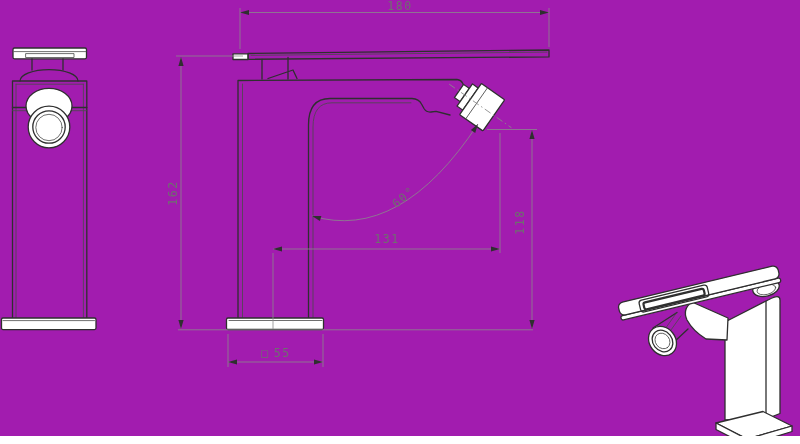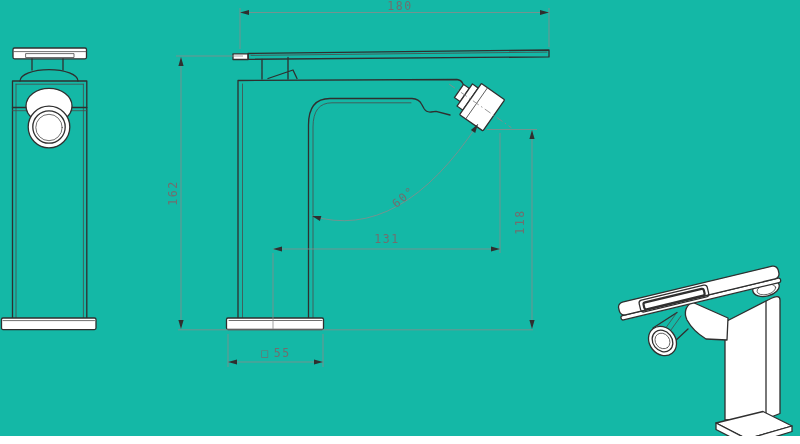--- a/index.html
+++ b/index.html
@@ -1,16 +1,16 @@
 <!DOCTYPE html>
 <html><head>
 <meta charset="utf-8">
 <style>
   html,body{margin:0;padding:0;background:#ffffff;}
-  .stage{position:relative;width:800px;height:436px;background:#14b8a6;overflow:hidden;text-align:right;}
+  .stage{position:relative;width:800px;height:436px;background:#a21caf;overflow:hidden;text-align:right;}
   svg{display:block;}
   
   .ln  {fill:none;stroke:#2f2f2f;stroke-width:1.3;stroke-linejoin:round;stroke-linecap:round;}
   .lnt {fill:none;stroke:#4a4a4a;stroke-width:0.8;stroke-linejoin:round;stroke-linecap:round;}
   .fw  {fill:#ffffff;stroke:#2f2f2f;stroke-width:1.3;stroke-linejoin:round;}
   
   .dim {fill:none;stroke:#8a8a8a;stroke-width:0.8;}
   .cl  {fill:none;stroke:#8a8a8a;stroke-width:0.8;stroke-dasharray:7 3 1.5 3;}
   .arr {fill:#2f2f2f;stroke:none;}
   .dtxt{fill:#6f6f6f;font-family:"DejaVu Sans Mono","Liberation Mono",monospace;

